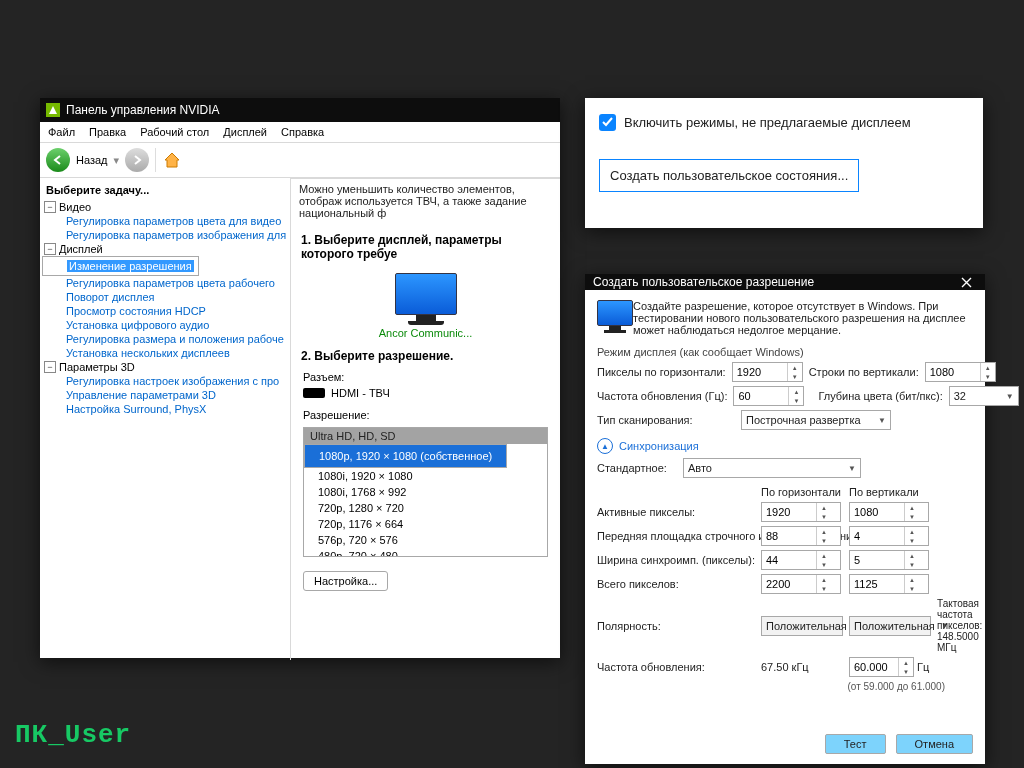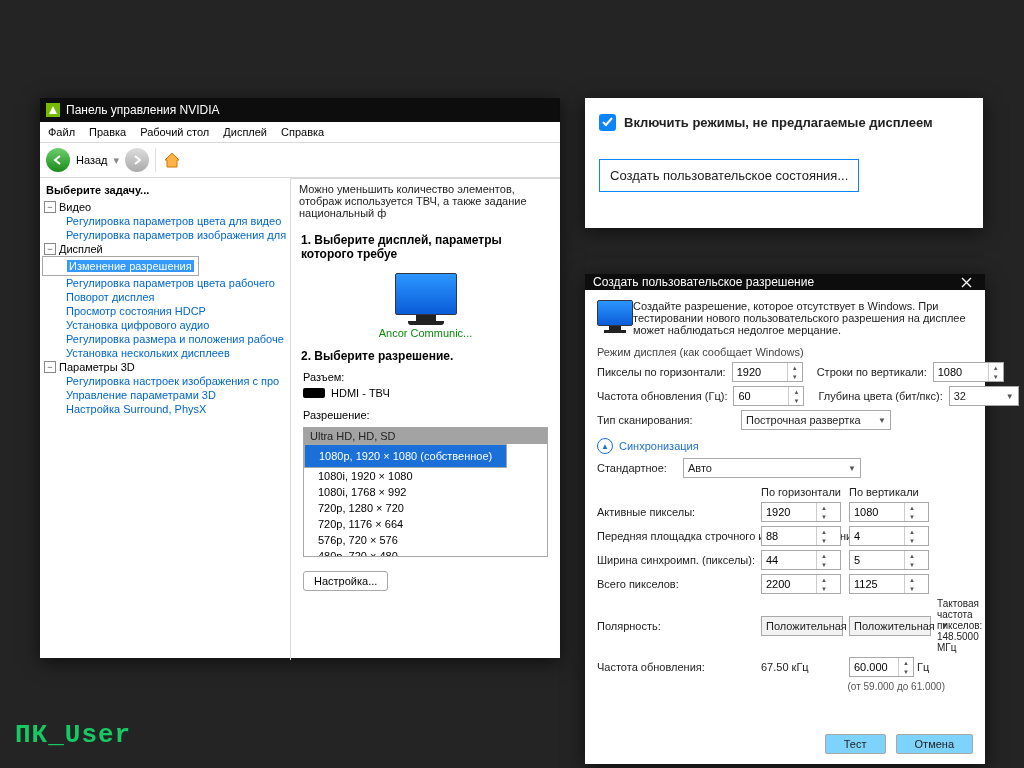--- a/index.html
+++ b/index.html
@@ -31,21 +31,21 @@
 .sub{padding:2px 12px}
 .conline{display:flex;align-items:center;gap:6px;padding:2px 12px}
 .conline .plug{width:22px;height:10px;background:#000;border-radius:2px}
 .reslist{margin:4px 12px;border:1px solid #a8a8a8;height:128px;overflow:hidden;font-size:11px}
 .reslist .hdr{background:#a3a3a3;padding:2px 6px;color:#222}
 .reslist .it{padding:2px 14px;white-space:nowrap}
 .reslist .it.sel{background:#1a6fd8;color:#fff}
 .btncfg{margin:10px 12px;padding:3px 10px;background:#fff;border:1px solid #a8a8a8;border-radius:3px;display:inline-block}
 
 .p2{position:absolute;left:585px;top:98px;width:398px;height:130px;background:#fff;box-shadow:0 4px 18px rgba(0,0,0,.6);padding:16px 14px;box-sizing:border-box;font-size:13px}
-.chkrow{display:flex;align-items:center;gap:8px;font-weight:700;color:#222}
+.chkrow{display:flex;align-items:center;gap:8px;font-weight:400;color:#222}
 .chk{width:17px;height:17px;background:#0a84ff;border-radius:3px;display:flex;align-items:center;justify-content:center;color:#fff}
 .bigbtn{margin-top:28px;border:1px solid #0a84ff;padding:8px 10px;color:#222;font-size:13px;background:#fff;display:inline-block;cursor:default}
 
 .dlg{position:absolute;left:585px;top:274px;width:400px;height:490px;background:#fff;box-shadow:0 4px 18px rgba(0,0,0,.6);font-size:11px;color:#222}
 .dlgtitle{height:16px;background:#0d0d0d;color:#fff;display:flex;align-items:center;justify-content:space-between;padding:0 8px;font-size:12px}
 .closex{width:22px;height:18px;display:flex;align-items:center;justify-content:center;color:#fff;font-size:13px}
 .infobox{display:flex;padding:10px 12px 8px}
 .moni{width:36px;flex-shrink:0}
 .moni .s{width:34px;height:24px;background:linear-gradient(#2c96ff,#0a5cd8);border:1px solid #334;border-radius:2px}
 .moni .st{width:12px;height:4px;background:#222;margin:0 auto}
@@ -221,21 +221,21 @@
   <div class="row" style="font-size:11px;color:#444">Режим дисплея (как сообщает Windows)</div>
   <div class="row">
     <label style="width:138px">Пикселы по горизонтали:</label>
     <span class="spn">
         <input value="1920" style="">
         <span class="ar">
           <b>▲</b>
           <b>▼</b>
         </span>
       </span>
-    <label style="width:110px;margin-left:8px">Строки по вертикали:</label>
+    <label style="width:110px;">Строки по вертикали:</label>
     <span class="spn">
         <input value="1080" style="">
         <span class="ar">
           <b>▲</b>
           <b>▼</b>
         </span>
       </span>
   </div>
   <div class="row">
     <label style="width:138px">Частота обновления (Гц):</label>

